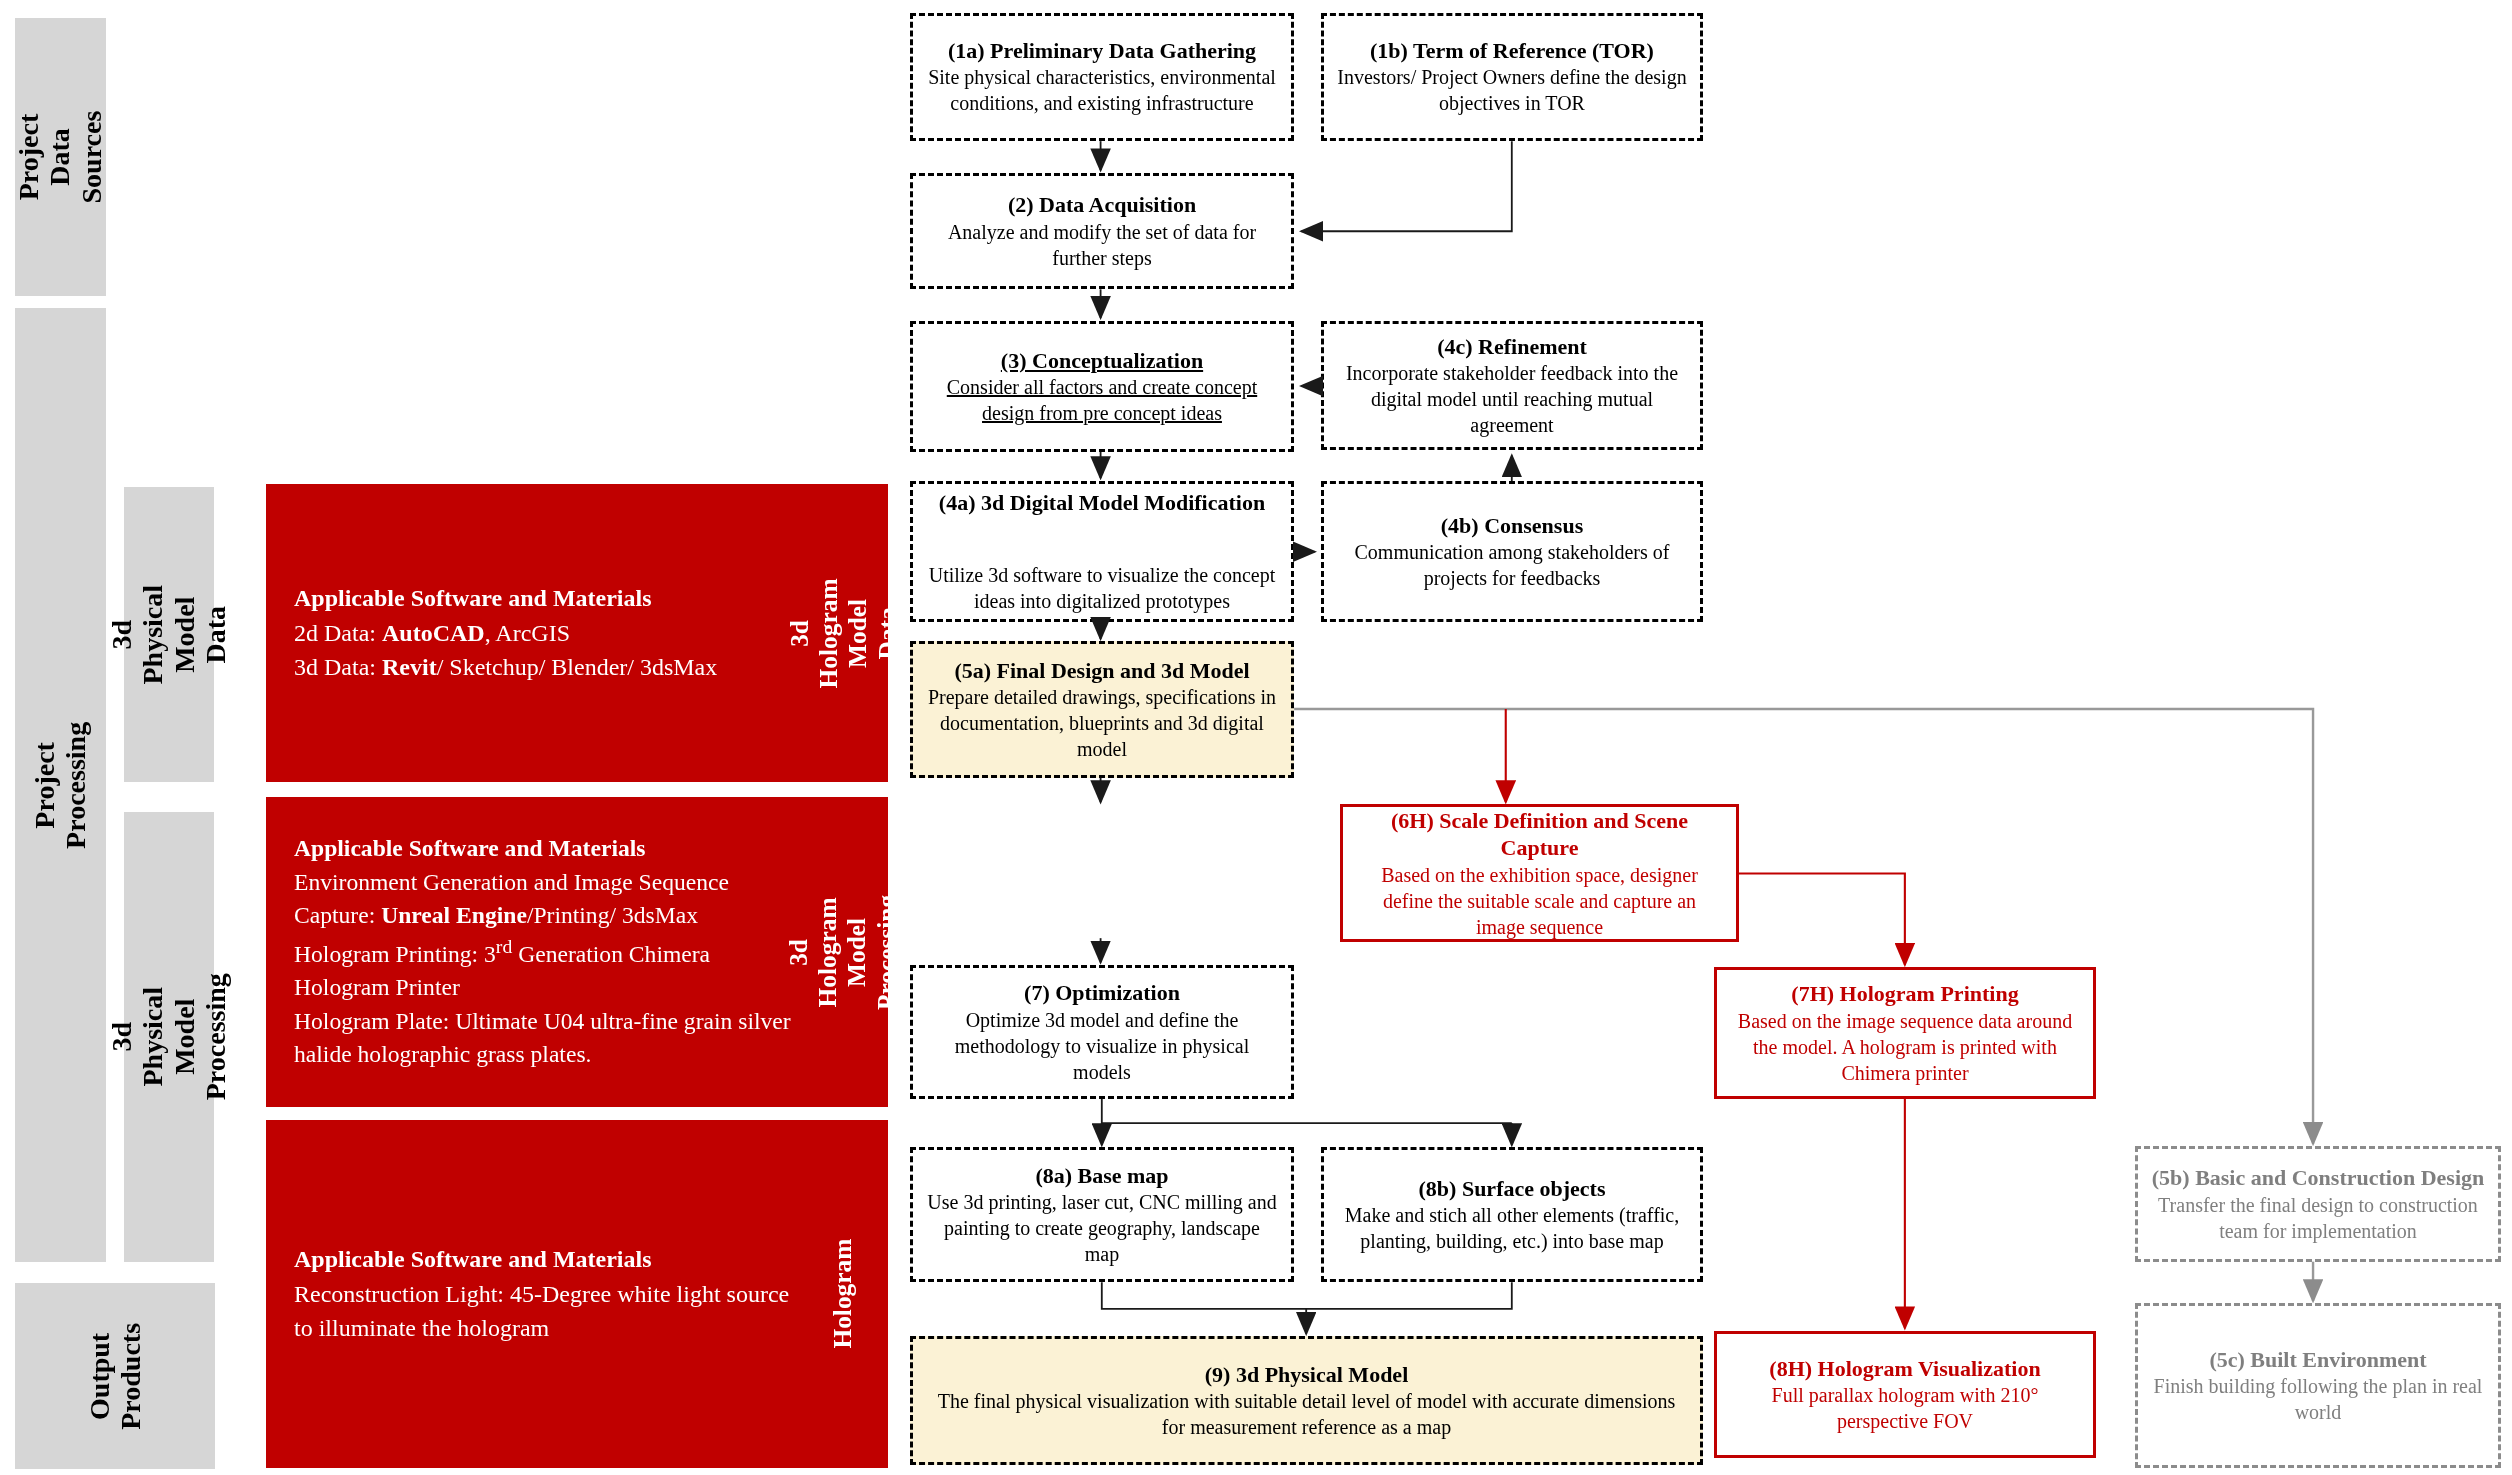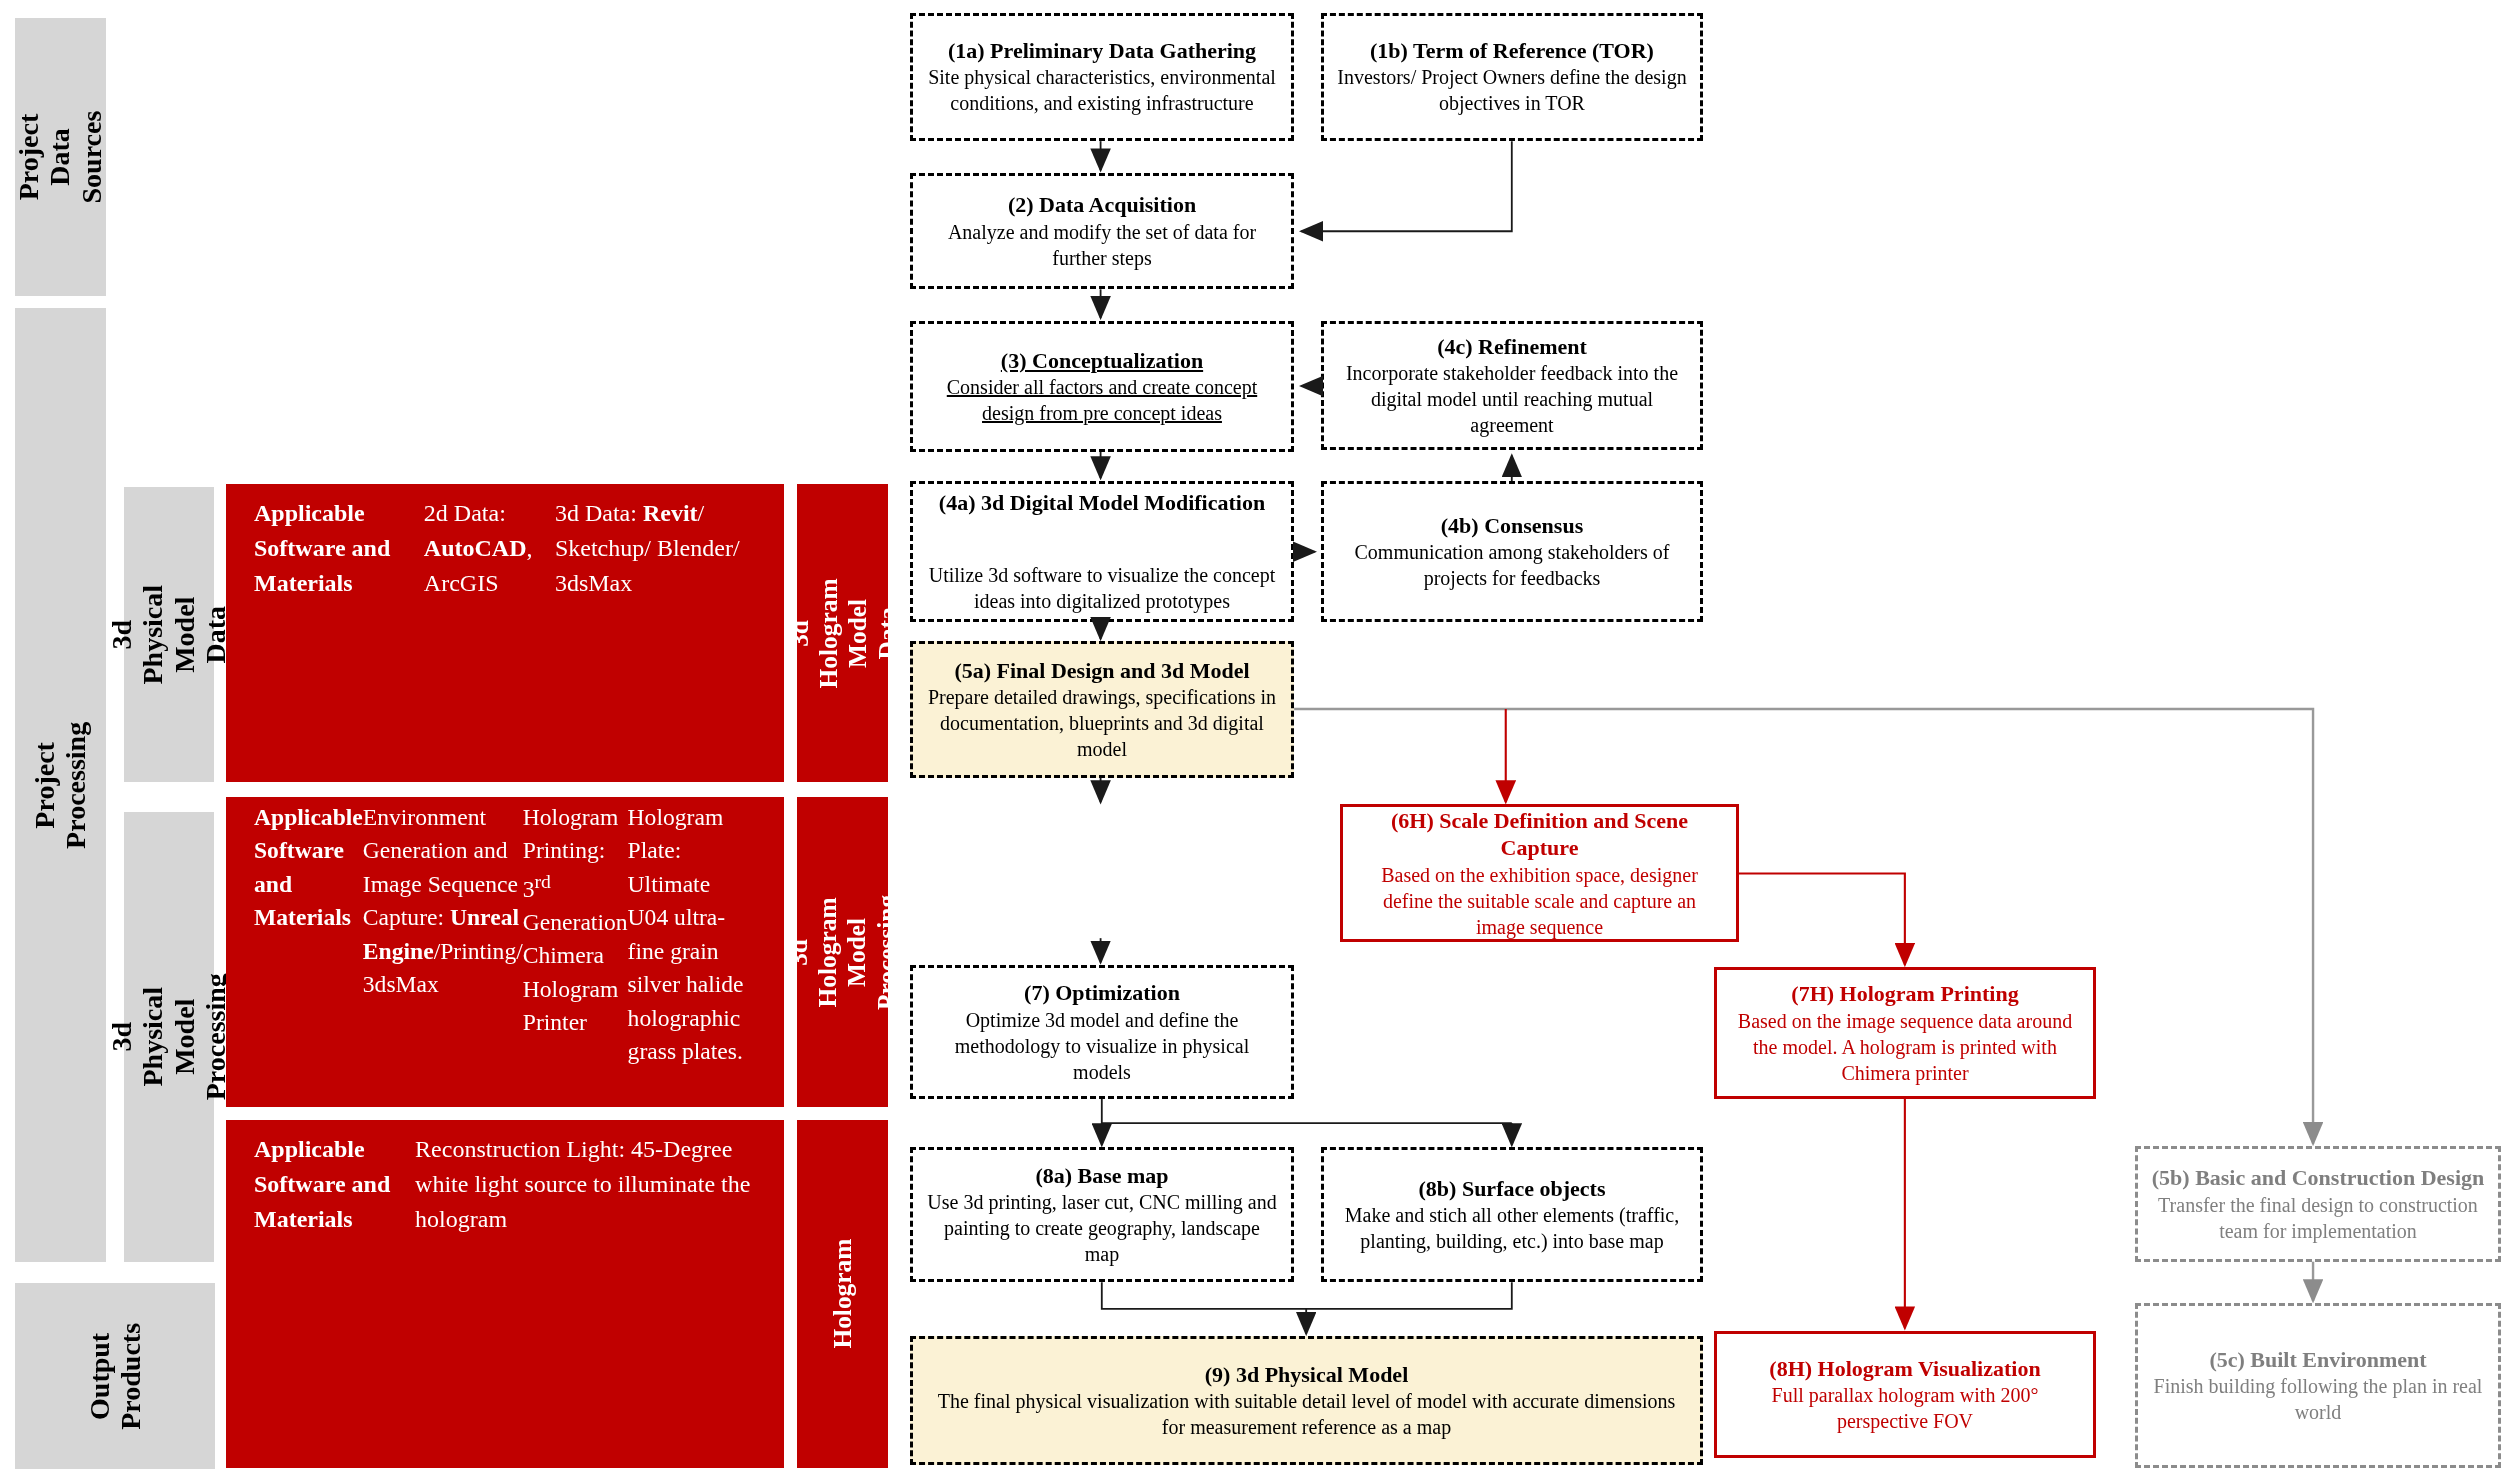--- a/index.html
+++ b/index.html
@@ -7,22 +7,22 @@
   body { font-family:"Liberation Serif","DejaVu Serif",serif; }
   #canvas { position:relative; width:2512px; height:1476px; background:#fff; overflow:hidden; }
 
   
   .sideblock { position:absolute; background:var(--panel_grey); display:flex; align-items:center; justify-content:center; overflow:visible; }
   .sideblock .vtext { transform:rotate(-90deg); white-space:pre-line; text-align:center;
       font-weight:bold; font-size:28px; line-height:1.12; color:#000; }
 
   
   .redpanel { position:absolute; background:var(--accent_red); color:#fff;
-      display:flex; flex-direction:row; justify-content:center; padding:12px 28px;
-      font-size:24px; line-height:1.45; text-align:left; }
+      display:flex; flex-direction:column; justify-content:center; padding:12px 28px;
+      font-size:24px; line-height:1.45; text-align:left;margin-left:40px; }
   .redpanel .hd { font-weight:bold; }
 
   
   .redvlabel { position:absolute; background:var(--accent_red); display:flex; align-items:center; justify-content:center; overflow:visible; }
   .redvlabel .vtext { transform:rotate(-90deg); white-space:pre-line; text-align:center;
       font-weight:bold; font-size:25.4px; line-height:1.15; color:#fff; }
 
   
   .box { position:absolute; background:#fff; border:3px dashed #000;
       display:flex; flex-direction:column; justify-content:center; align-items:center;
@@ -141,21 +141,21 @@
   <div class="box" style="left:1321px; top:1147px; width:382px; height:135px;">
     <div class="title">(8b) Surface objects</div>
     <div class="body">Make and stich all other elements (traffic, planting, building, etc.) into base map</div>
   </div>
   <div class="box cream" style="left:910px; top:1336px; width:793px; height:129px;">
     <div class="title">(9) 3d Physical Model</div>
     <div class="body">The final physical visualization with suitable detail level of model with accurate dimensions for measurement reference as a map</div>
   </div>
   <div class="box redline" style="left:1714px; top:1331px; width:382px; height:127px;">
     <div class="title">(8H) Hologram Visualization</div>
-    <div class="body">Full parallax hologram with 200° perspective FOV</div>
+    <div class="body">Full parallax hologram with 210° perspective FOV</div>
   </div>
   <div class="box greyline" style="left:2135px; top:1146px; width:366px; height:116px;">
     <div class="title">(5b) Basic and Construction Design</div>
     <div class="body">Transfer the final design to construction team for implementation</div>
   </div>
   <div class="box greyline" style="left:2135px; top:1303px; width:366px; height:165px;">
     <div class="title">(5c) Built Environment</div>
     <div class="body">Finish building following the plan in real world</div>
   </div>
 

